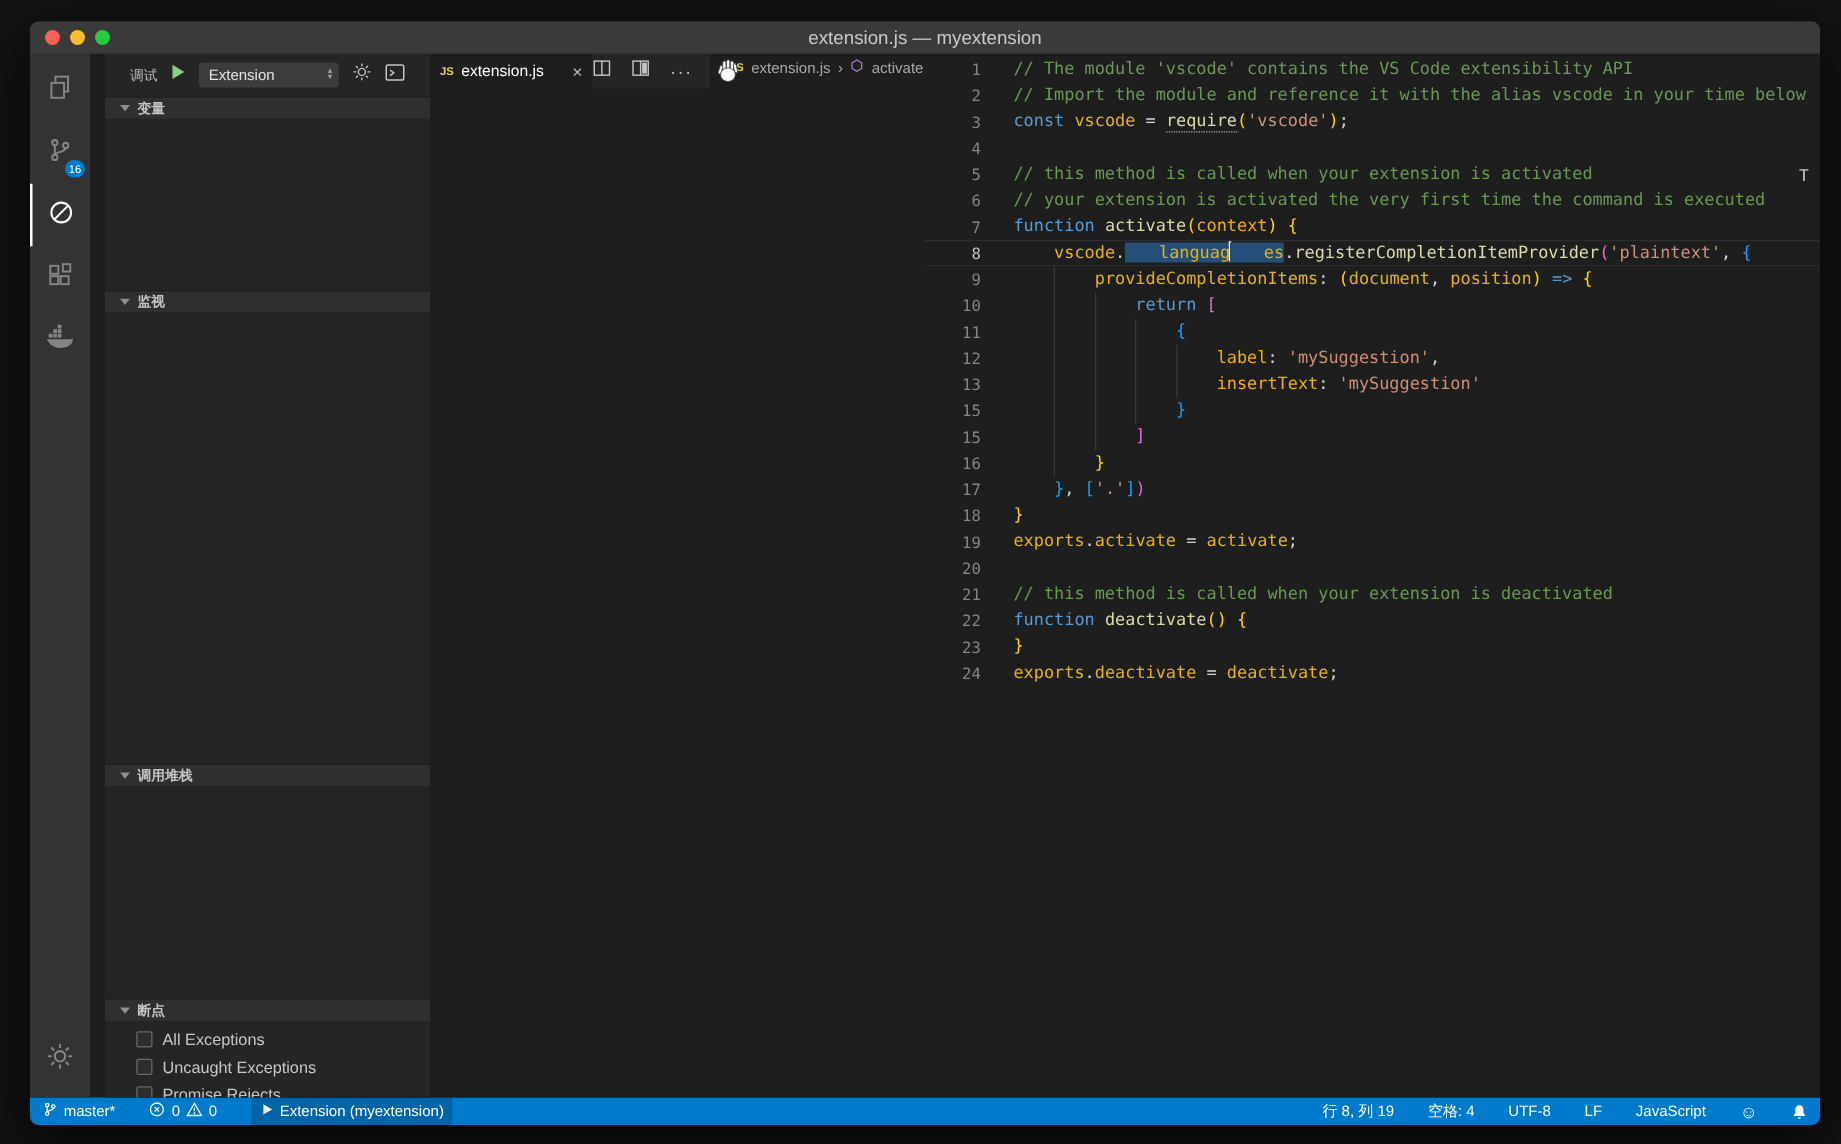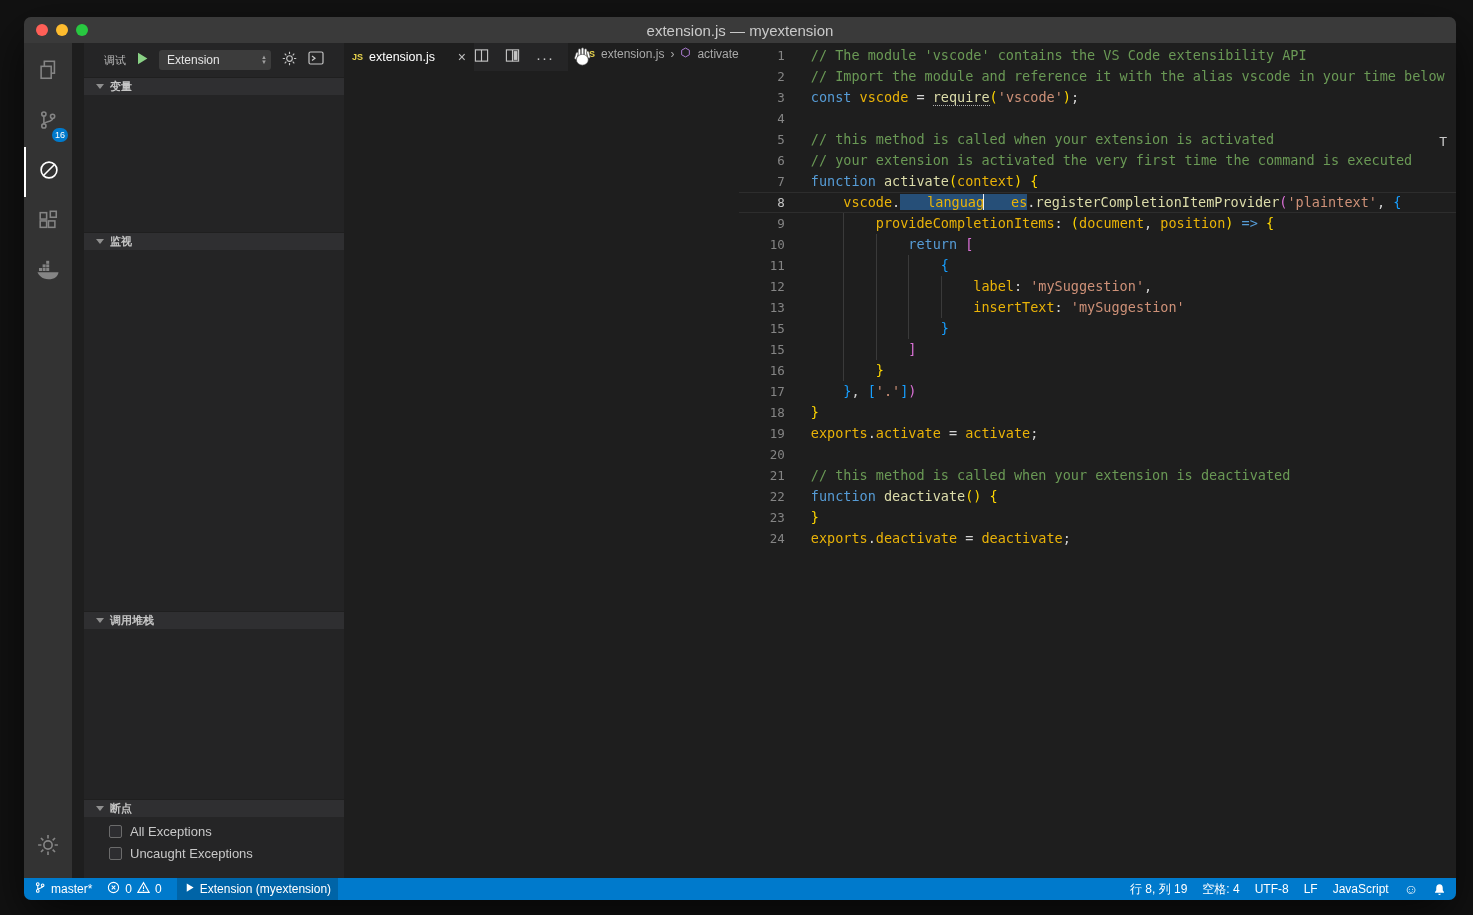--- a/index.html
+++ b/index.html
@@ -83,21 +83,21 @@
   .tok-b3 { color:#179fff; }
   .sel { background:#264f78;padding-left:27px; }
   .udots { border-bottom:1px dotted #b0b0b0; }
   .caret { display:inline-block; width:2px; height:16px; background:#f0f0f0;
            margin:0 -1px; vertical-align:-3px; }
   .ruler-marker { position:absolute; right:9px; top:88px; color:#c8c8c8;
                   font-size:13px; }
   
   .statusbar { height:22px; background:#007acc; display:flex; align-items:center;
                justify-content:space-between; padding:0 10px; font-size:12px; color:#fff; }
-  .sb-group { display:flex; align-items:flex-end; gap:15px; height:100%; }
+  .sb-group { display:flex; align-items:flex-end; gap:27px; height:100%; }
   .sb-item { display:flex; align-items:center; gap:5px; height:100%; cursor:pointer; }
   .sb-debug { background:rgba(0,0,0,.18); padding:0 7px; }
   .smiley { font-size:14px; line-height:14px; }
   
   .mouse-hand { position:absolute; left:549px; top:29px; pointer-events:none; }
 </style>
 </head>
 <body>
 
 <div class="window">
@@ -232,20 +232,24 @@
           <span>断点</span>
         </div>
         <div class="section-body body-bp">
           <div class="bp-row">
             <span class="checkbox"></span>
             <span>All Exceptions</span>
           </div>
           <div class="bp-row">
             <span class="checkbox"></span>
             <span>Uncaught Exceptions</span>
+          </div>
+          <div class="bp-row">
+            <span class="checkbox"></span>
+            <span>Promise Rejects</span>
           </div>
         </div>
       </div>
     </div>
 
     <div class="editor">
       <div class="tabbar">
         <div class="tab">
           <span class="js-badge">JS</span>
           <span>extension.js</span>

